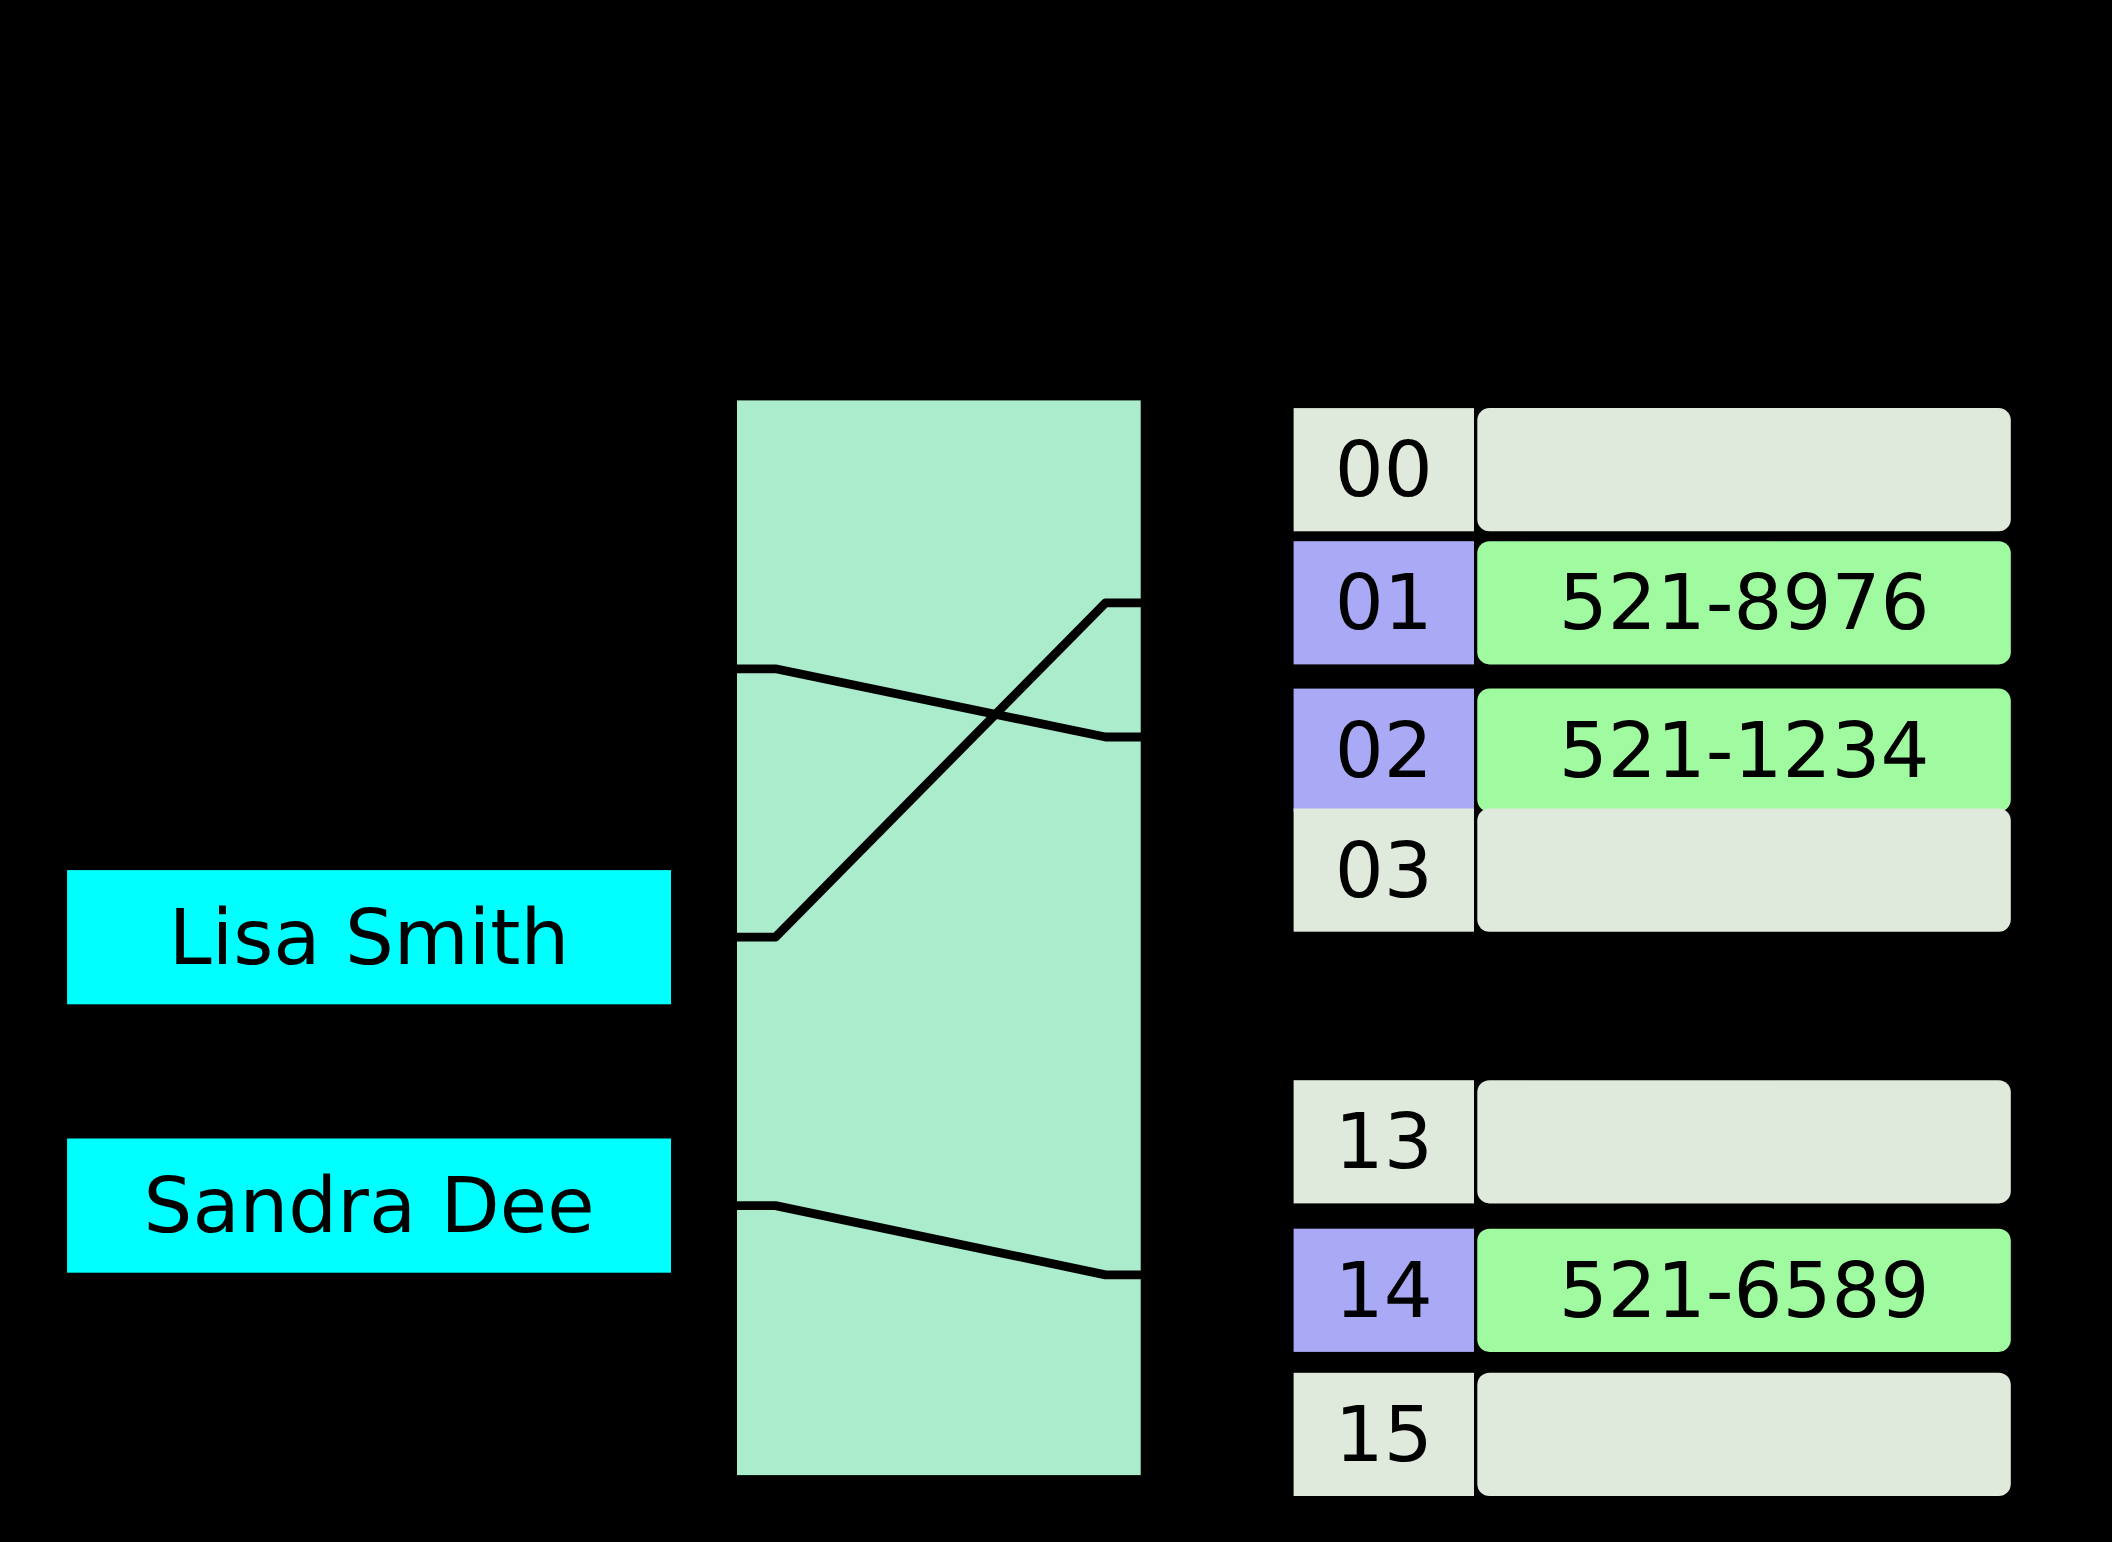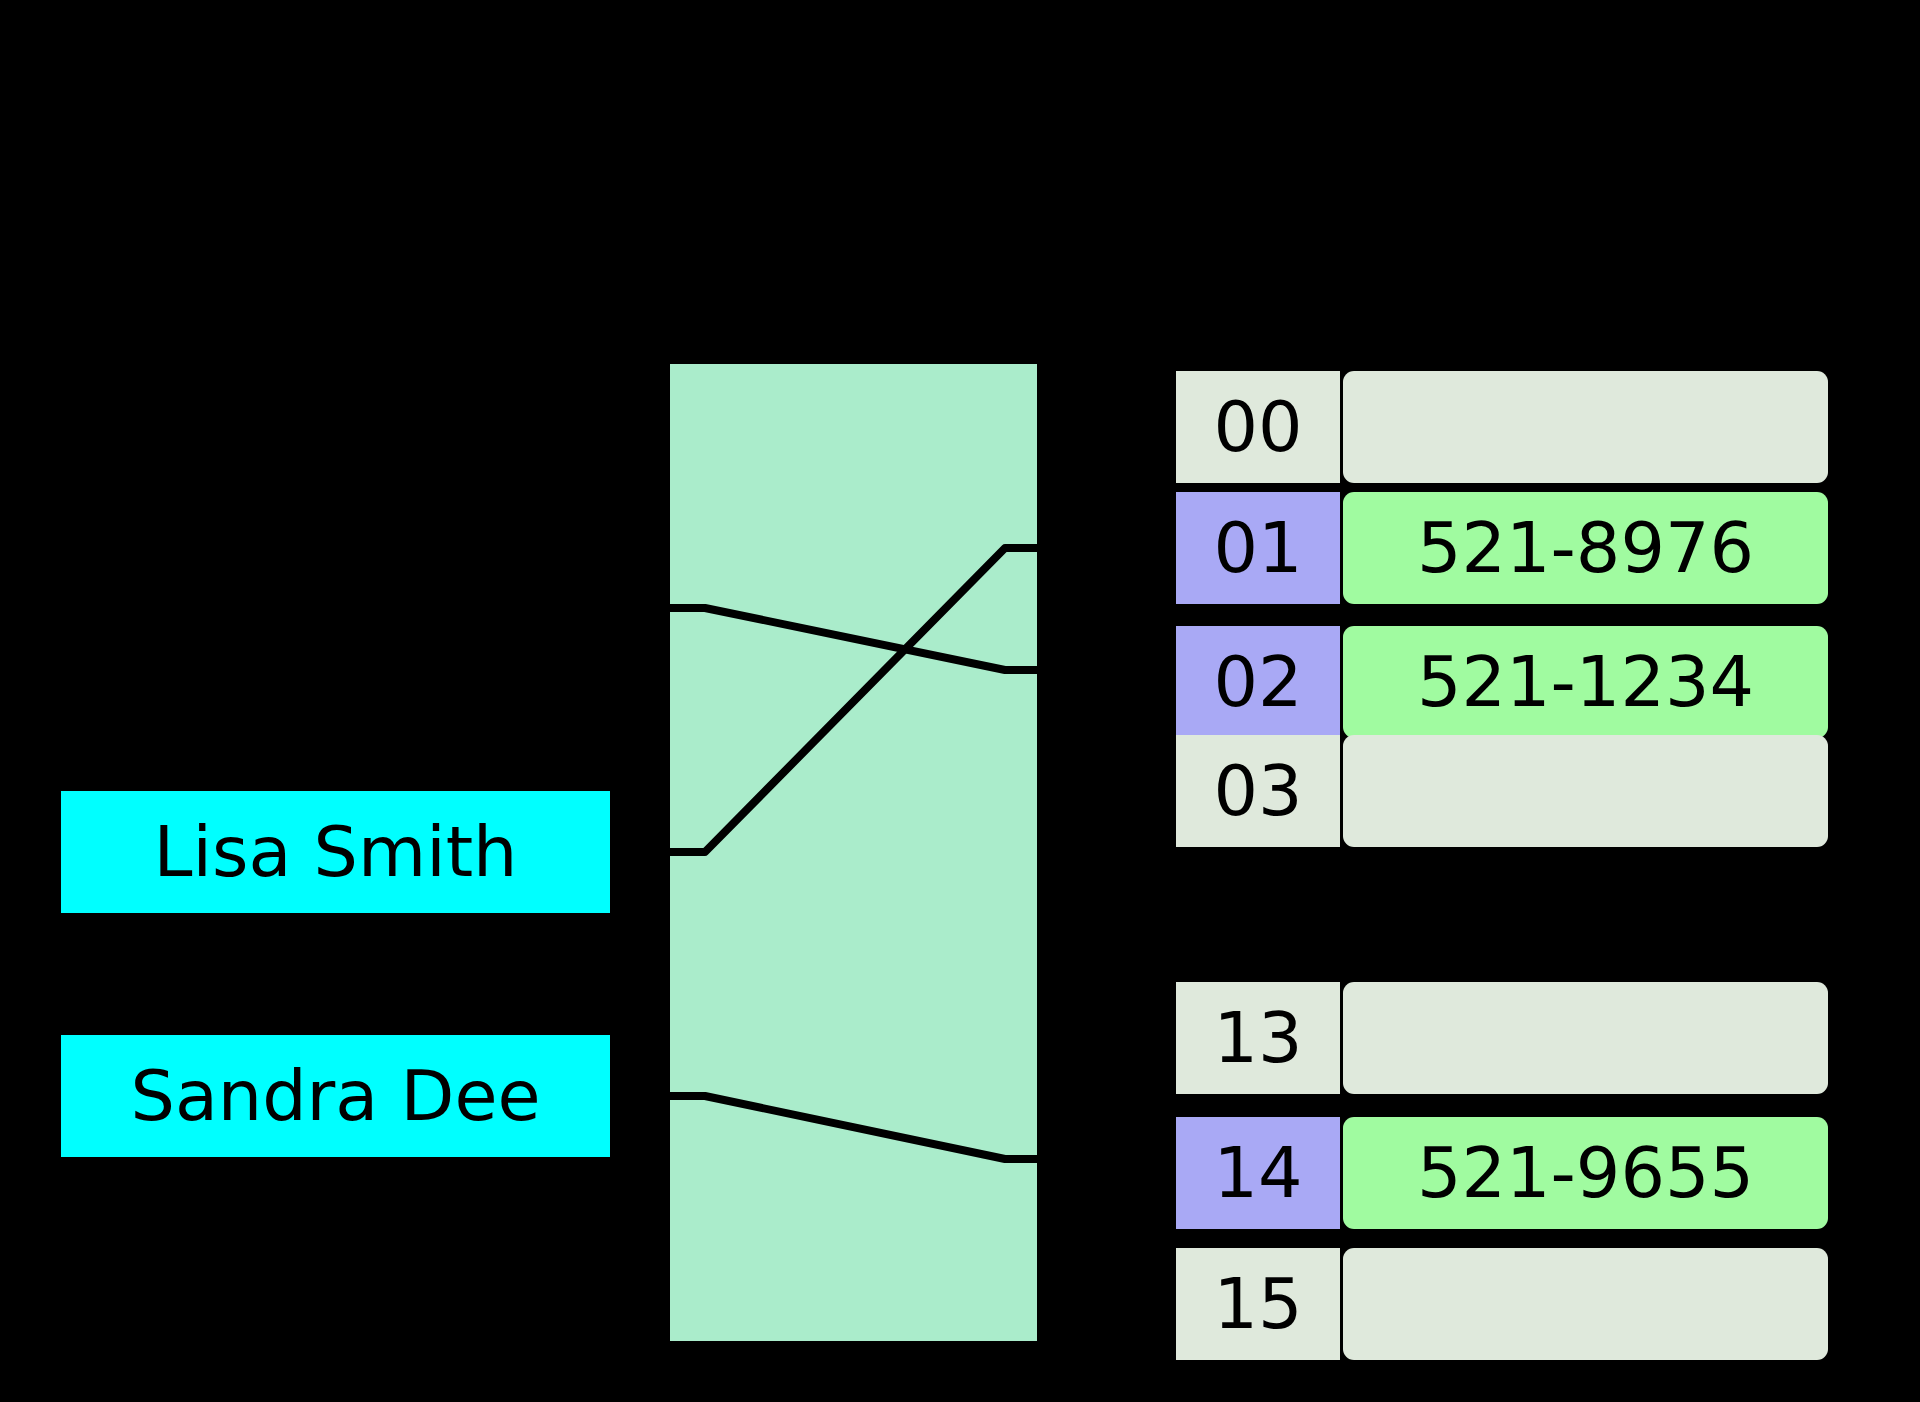--- a/index.html
+++ b/index.html
@@ -131,21 +131,21 @@
     <span>13</span>
   </div>
   <div class="box val r4">
     <span></span>
   </div>
 
   <div class="box idx hl r5">
     <span>14</span>
   </div>
   <div class="box val filled r5">
-    <span>521-9655</span>
+    <span>521-6589</span>
   </div>
 
   <div class="box idx r6">
     <span>15</span>
   </div>
   <div class="box val r6">
     <span></span>
   </div>
 
 </div>

